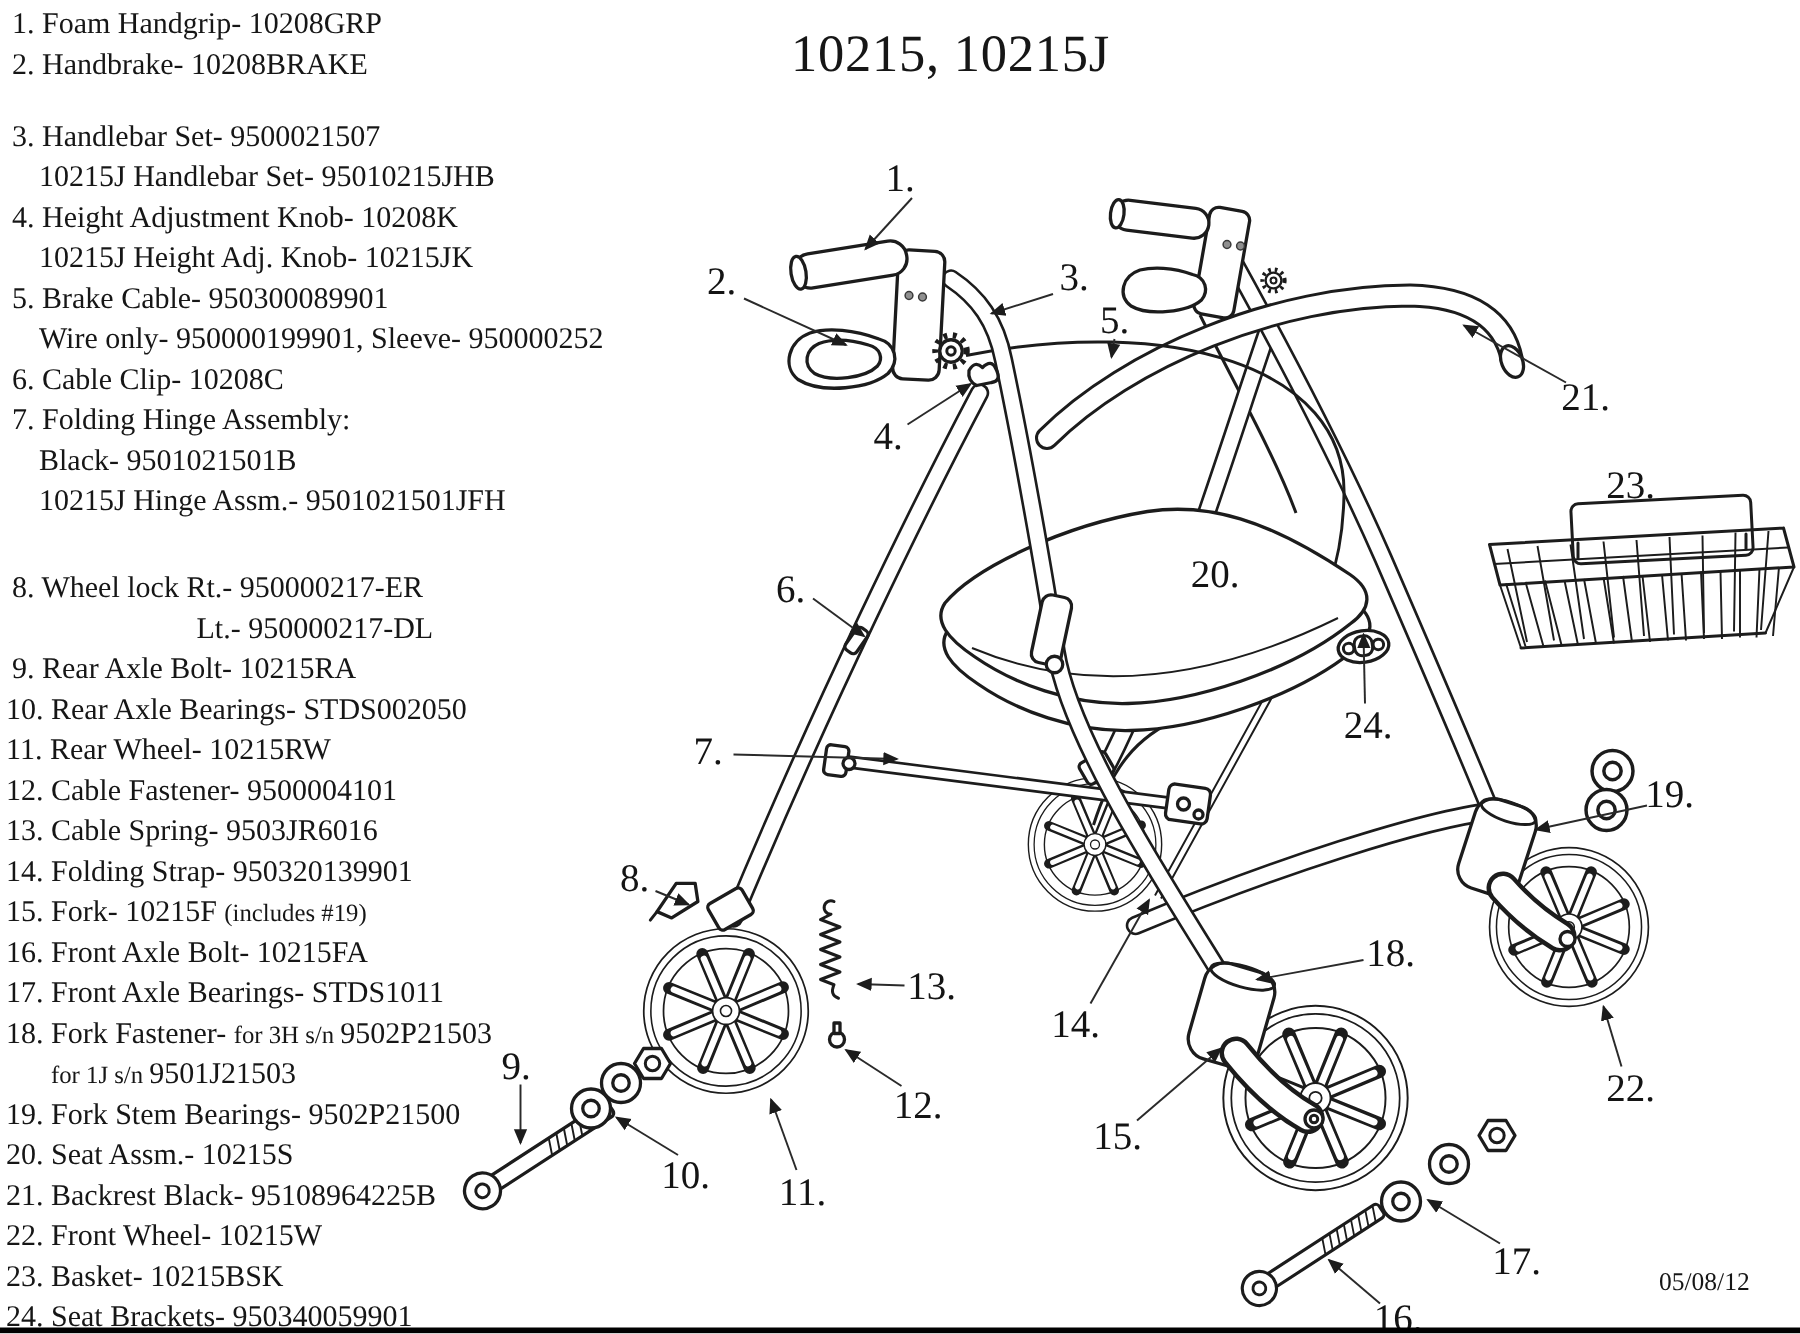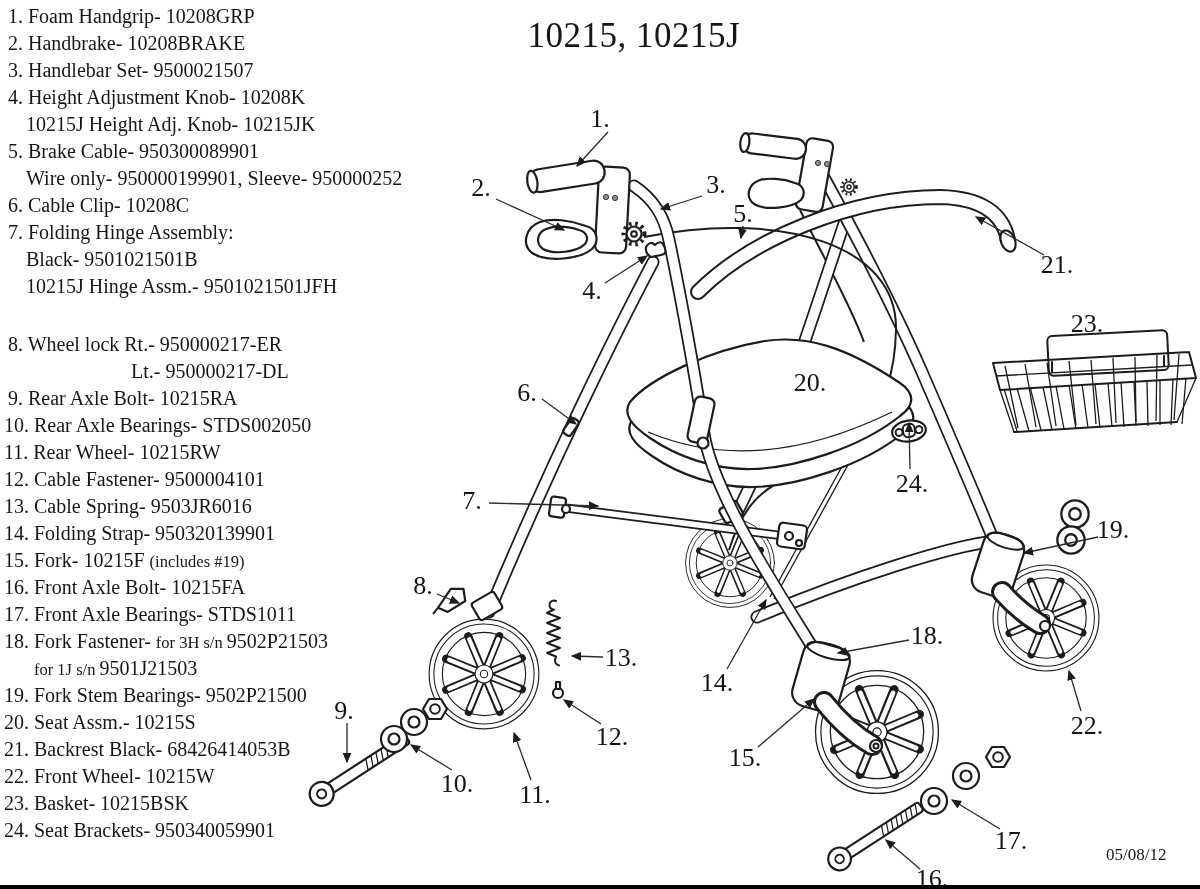--- a/index.html
+++ b/index.html
@@ -288,21 +288,22 @@
         <text x="1087" y="332" class="callout">23.</text>
         <line x1="910" y1="469" x2="909" y2="423" class="leader" marker-end="url(#arr)"></line>
         <text x="912" y="492" class="callout">24.</text>
       </g>
   </svg>
 
   <div id="title">10215, 10215J</div>
   <div id="parts-list">
       <div class="pl-line" style="padding-left: 4px;"><span>1. Foam Handgrip- 10208GRP</span></div>
       <div class="pl-line" style="padding-left: 4px;"><span>2. Handbrake- 10208BRAKE</span></div>
-      <div class="pl-line" style="padding-left: 4px;"><span>3. Handlebar Set- 9500021507</span></div>
+      <div class="pl-line" style="padding-left: 4px; margin-top: 21px;"><span>3. Handlebar Set- 9500021507</span></div>
+      <div class="pl-line" style="padding-left: 22px;"><span>10215J Handlebar Set- 95010215JHB</span></div>
       <div class="pl-line" style="padding-left: 4px;"><span>4. Height Adjustment Knob- 10208K</span></div>
       <div class="pl-line" style="padding-left: 22px;"><span>10215J Height Adj. Knob- 10215JK</span></div>
       <div class="pl-line" style="padding-left: 4px;"><span>5. Brake Cable- 950300089901</span></div>
       <div class="pl-line" style="padding-left: 22px;"><span>Wire only- 950000199901, Sleeve- 950000252</span></div>
       <div class="pl-line" style="padding-left: 4px;"><span>6. Cable Clip- 10208C</span></div>
       <div class="pl-line" style="padding-left: 4px;"><span>7. Folding Hinge Assembly:</span></div>
       <div class="pl-line" style="padding-left: 22px;"><span>Black- 9501021501B</span></div>
       <div class="pl-line" style="padding-left: 22px;"><span>10215J Hinge Assm.- 9501021501JFH</span></div>
       <div class="pl-line" style="padding-left: 4px; margin-top: 31px;"><span>8. Wheel lock Rt.- 950000217-ER</span></div>
       <div class="pl-line" style="padding-left: 127px;"><span>Lt.- 950000217-DL</span></div>
@@ -312,20 +313,20 @@
       <div class="pl-line" style="padding-left: 0px;"><span>12. Cable Fastener- 9500004101</span></div>
       <div class="pl-line" style="padding-left: 0px;"><span>13. Cable Spring- 9503JR6016</span></div>
       <div class="pl-line" style="padding-left: 0px;"><span>14. Folding Strap- 950320139901</span></div>
       <div class="pl-line" style="padding-left: 0px;"><span>15. Fork- 10215F </span><span class="sm">(includes #19)</span></div>
       <div class="pl-line" style="padding-left: 0px;"><span>16. Front Axle Bolt- 10215FA</span></div>
       <div class="pl-line" style="padding-left: 0px;"><span>17. Front Axle Bearings- STDS1011</span></div>
       <div class="pl-line" style="padding-left: 0px;"><span>18. Fork Fastener- </span><span class="sm">for 3H s/n </span><span>9502P21503</span></div>
       <div class="pl-line" style="padding-left: 30px;"><span class="sm">for 1J s/n </span><span>9501J21503</span></div>
       <div class="pl-line" style="padding-left: 0px;"><span>19. Fork Stem Bearings- 9502P21500</span></div>
       <div class="pl-line" style="padding-left: 0px;"><span>20. Seat Assm.- 10215S</span></div>
-      <div class="pl-line" style="padding-left: 0px;"><span>21. Backrest Black- 68426414053B</span></div>
+      <div class="pl-line" style="padding-left: 0px;"><span>21. Backrest Black- 95108964225B</span></div>
       <div class="pl-line" style="padding-left: 0px;"><span>22. Front Wheel- 10215W</span></div>
       <div class="pl-line" style="padding-left: 0px;"><span>23. Basket- 10215BSK</span></div>
       <div class="pl-line" style="padding-left: 0px;"><span>24. Seat Brackets- 950340059901</span></div>
     </div>
   <div id="rev-date">05/08/12</div>
   <div id="bottom-bar"></div>
 </div>
 
 </body></html>

